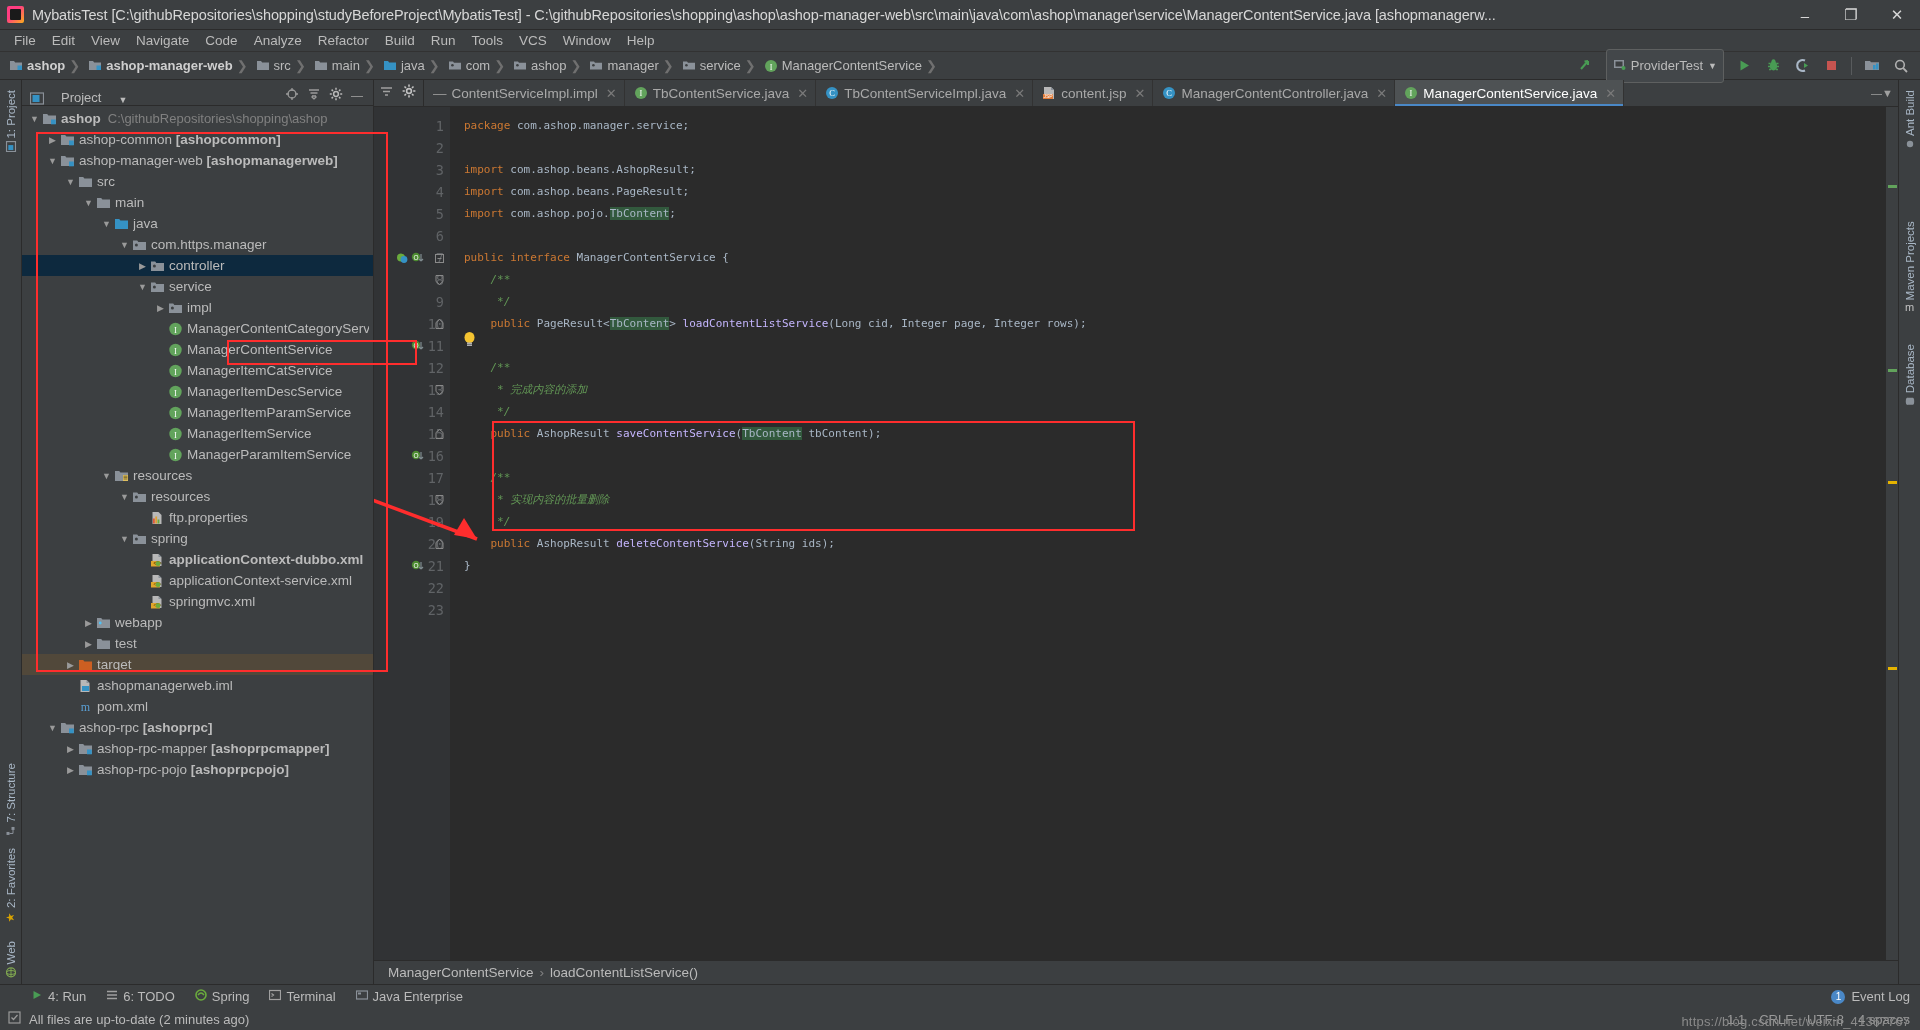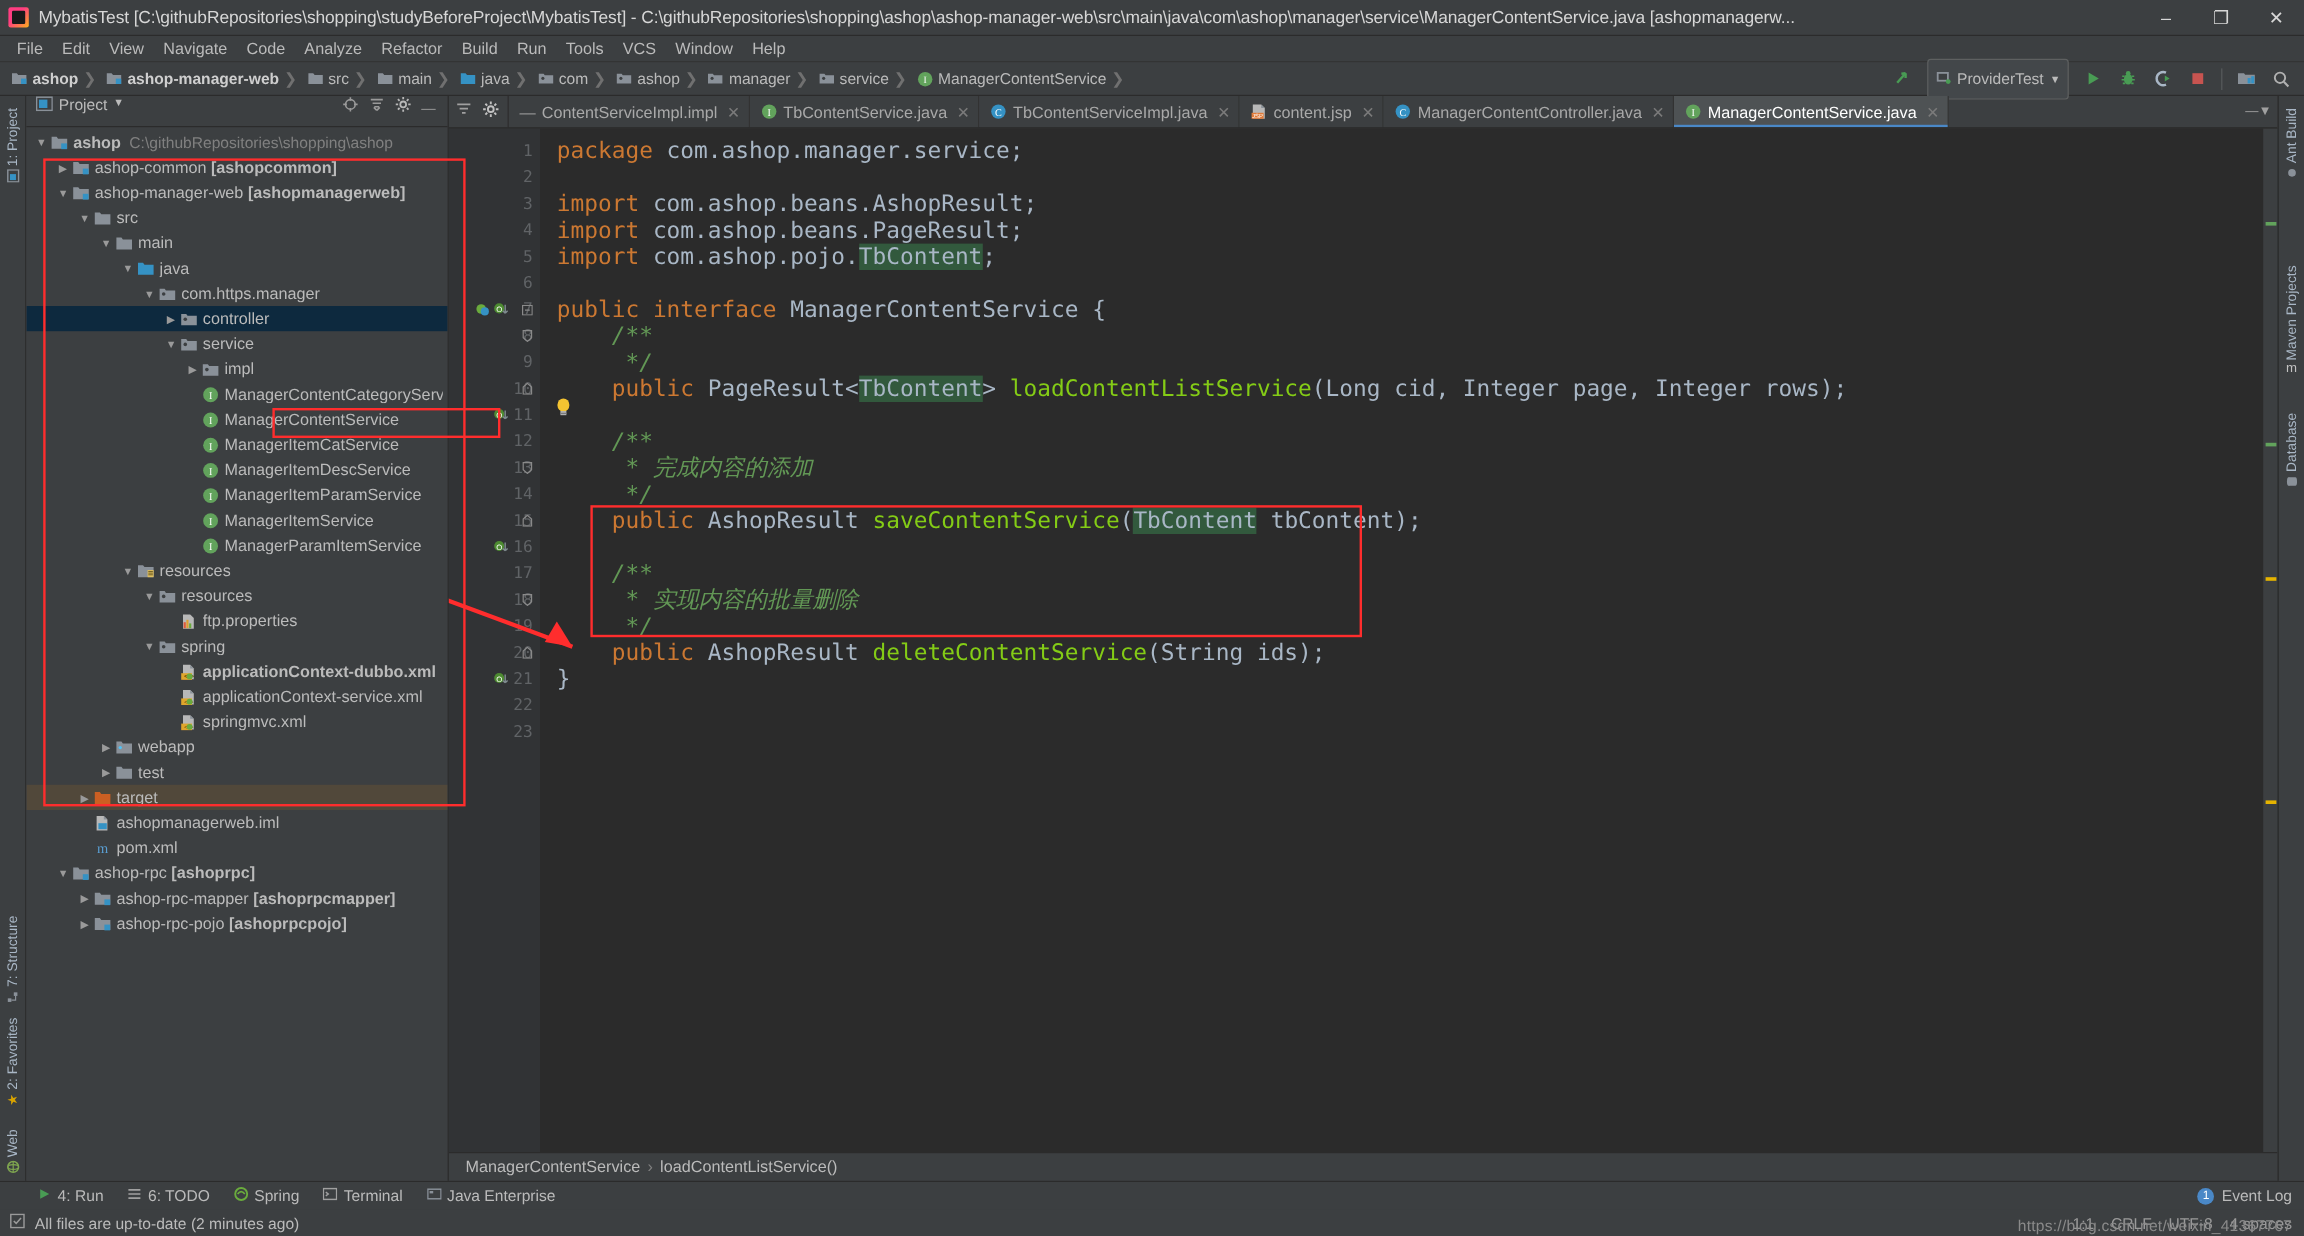--- a/index.html
+++ b/index.html
@@ -93,22 +93,22 @@
     width: 22px; background: #3c3f41; border-left: 1px solid #2b2b2b;
     display: flex; flex-direction: column; align-items: center; padding-top: 4px;
   }
 
   
   .project-panel {
     width: 352px; background: #3c3f41; display: flex; flex-direction: column;
     border-right: 1px solid #2b2b2b; position: relative;
   }
   .panel-head {
-    height: 26px; display: flex; align-items: flex-start; padding: 0 4px;
-    border-bottom: 1px solid #2b2b2b; gap: 5px;
+    height: 26px; display: flex; align-items: flex-end; padding: 0 4px;
+    border-bottom: 1px solid #2b2b2b; gap: 17px;
   }
   .panel-head .ph-title { color: #bbbbbb; font-size: 13px; }
   .panel-head .ph-icons { margin-left: auto; display: flex; gap: 8px; padding-right: 6px; align-items: center; }
   .tree {
     flex: 1; overflow: hidden; position: relative; padding-top: 2px;
     font-size: 13.5px; color: #bbbbbb;
   }
   .trow {
     height: 21px; display: flex; align-items: center; white-space: nowrap;
     padding-right: 4px; position: relative;
@@ -158,26 +158,26 @@
   }
   .gline { height: 22px; display: flex; align-items: center; justify-content: flex-end;
            color: #606366; padding-right: 6px; position: relative; }
   .gmark { position: absolute; right: 26px; display: flex; align-items: center; gap: 1px; }
   .fold {
     position: absolute; right: 6px; width: 9px; height: 9px; color: #8a8a8a; font-size: 9px;
     display: flex; align-items: center; justify-content: center;
   }
   .code {
     flex: 1; padding: 8px 0 0 14px; font-family: "DejaVu Sans Mono", monospace;
-    font-size: 19px; line-height: 22px; color: #a9b7c6; position: relative;
+    font-size: 11px; line-height: 22px; color: #a9b7c6; position: relative;
     background: #2b2b2b; overflow: hidden;
   }
   .cl { height: 22px; white-space: pre; }
   .kw { color: #cc7832; }
-  .mth { color: #84cc16; }
+  .mth { color: #c4b5fd; }
   .cmt { color: #629755; font-style: italic; }
   .hl { background: #32593d; }
   .ident { color: #a9b7c6; }
 
   .scroll-marks { position: absolute; right: 0; top: 0; bottom: 0; width: 12px; background: #3c3f41; }
   .smark { position: absolute; right: 1px; width: 9px; height: 3px; }
 
   
   .editor-crumbs {
     height: 24px; background: #3c3f41; display: flex; align-items: center;

